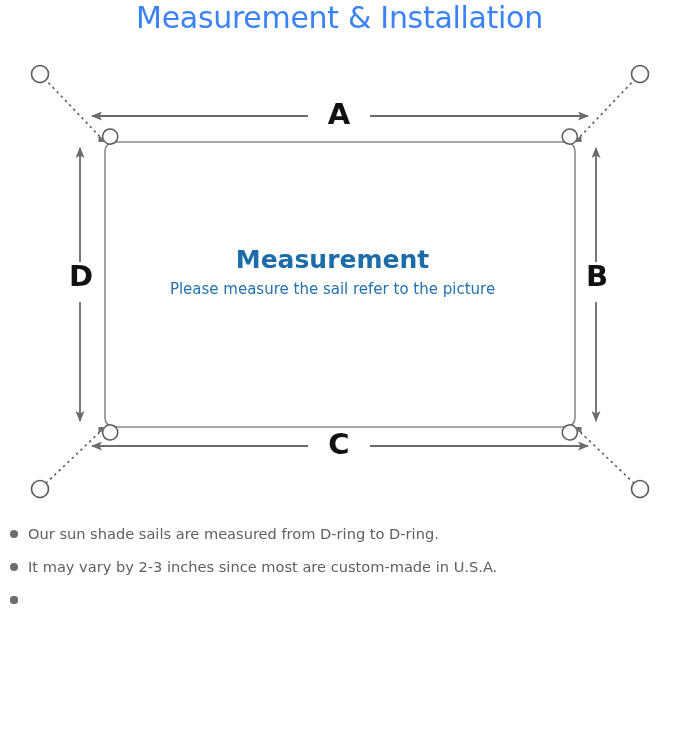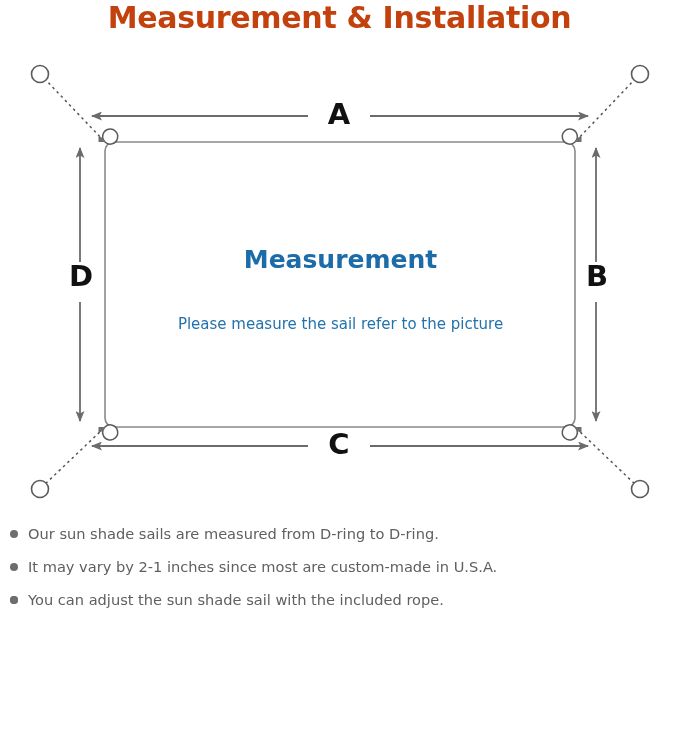--- a/index.html
+++ b/index.html
@@ -15,58 +15,57 @@
     overflow: hidden;
   }
 
   #page-title {
     position: absolute;
     top: 0px;
     left: 0;
     width: 679px;
     text-align: center;
     font-family: "DejaVu Sans", sans-serif;
-    font-weight: bold;
+    font-weight: normal;
     font-size: 30px;
     letter-spacing: -0.3px;
-    color: #c2410c;
+    color: #3b82f6;
     white-space: nowrap;
   }
 
   #diagram-wrap {
     position: absolute;
     top: 40px;
     left: 0;
     width: 679px;
     height: 470px;
   }
   #diagram-svg {
     display: block;
   }
 
   .center-label {
     position: absolute;
-    left: 8px;
+    left: 0;
     width: 665px;
     text-align: center;
     color: #1b6ca8;
     white-space: nowrap;
   }
   #center-title {
     top: 205px;
     font-family: "DejaVu Sans", sans-serif;
     font-weight: bold;
     font-size: 25px;
   }
   #center-subtitle {
     top: 240px;
     font-family: "DejaVu Sans", sans-serif;
     font-size: 15px;
     color: #2372ad;
-    margin-top: 35px;
   }
 
   .dim-letter {
     position: absolute;
     font-family: "DejaVu Sans", sans-serif;
     font-weight: bold;
     font-size: 29px;
     color: #111111;
     text-align: center;
     line-height: 1;
@@ -180,22 +179,21 @@
   <div class="dim-letter" id="dim-d">D</div>
 </div>
 
 <ul id="notes-list">
   <li class="note-item">
     <span class="note-bullet"></span>
     <span>Our sun shade sails are measured from D-ring to D-ring.</span>
   </li>
   <li class="note-item">
     <span class="note-bullet"></span>
-    <span>It may vary by 2-1 inches since most are custom-made in U.S.A.</span>
+    <span>It may vary by 2-3 inches since most are custom-made in U.S.A.</span>
   </li>
   <li class="note-item">
     <span class="note-bullet"></span>
   </li>
   <li class="note-item">
     <span class="note-bullet"></span>
-    <span>You can adjust the sun shade sail with the included rope.</span>
   </li>
 </ul>
 
 </body></html>

